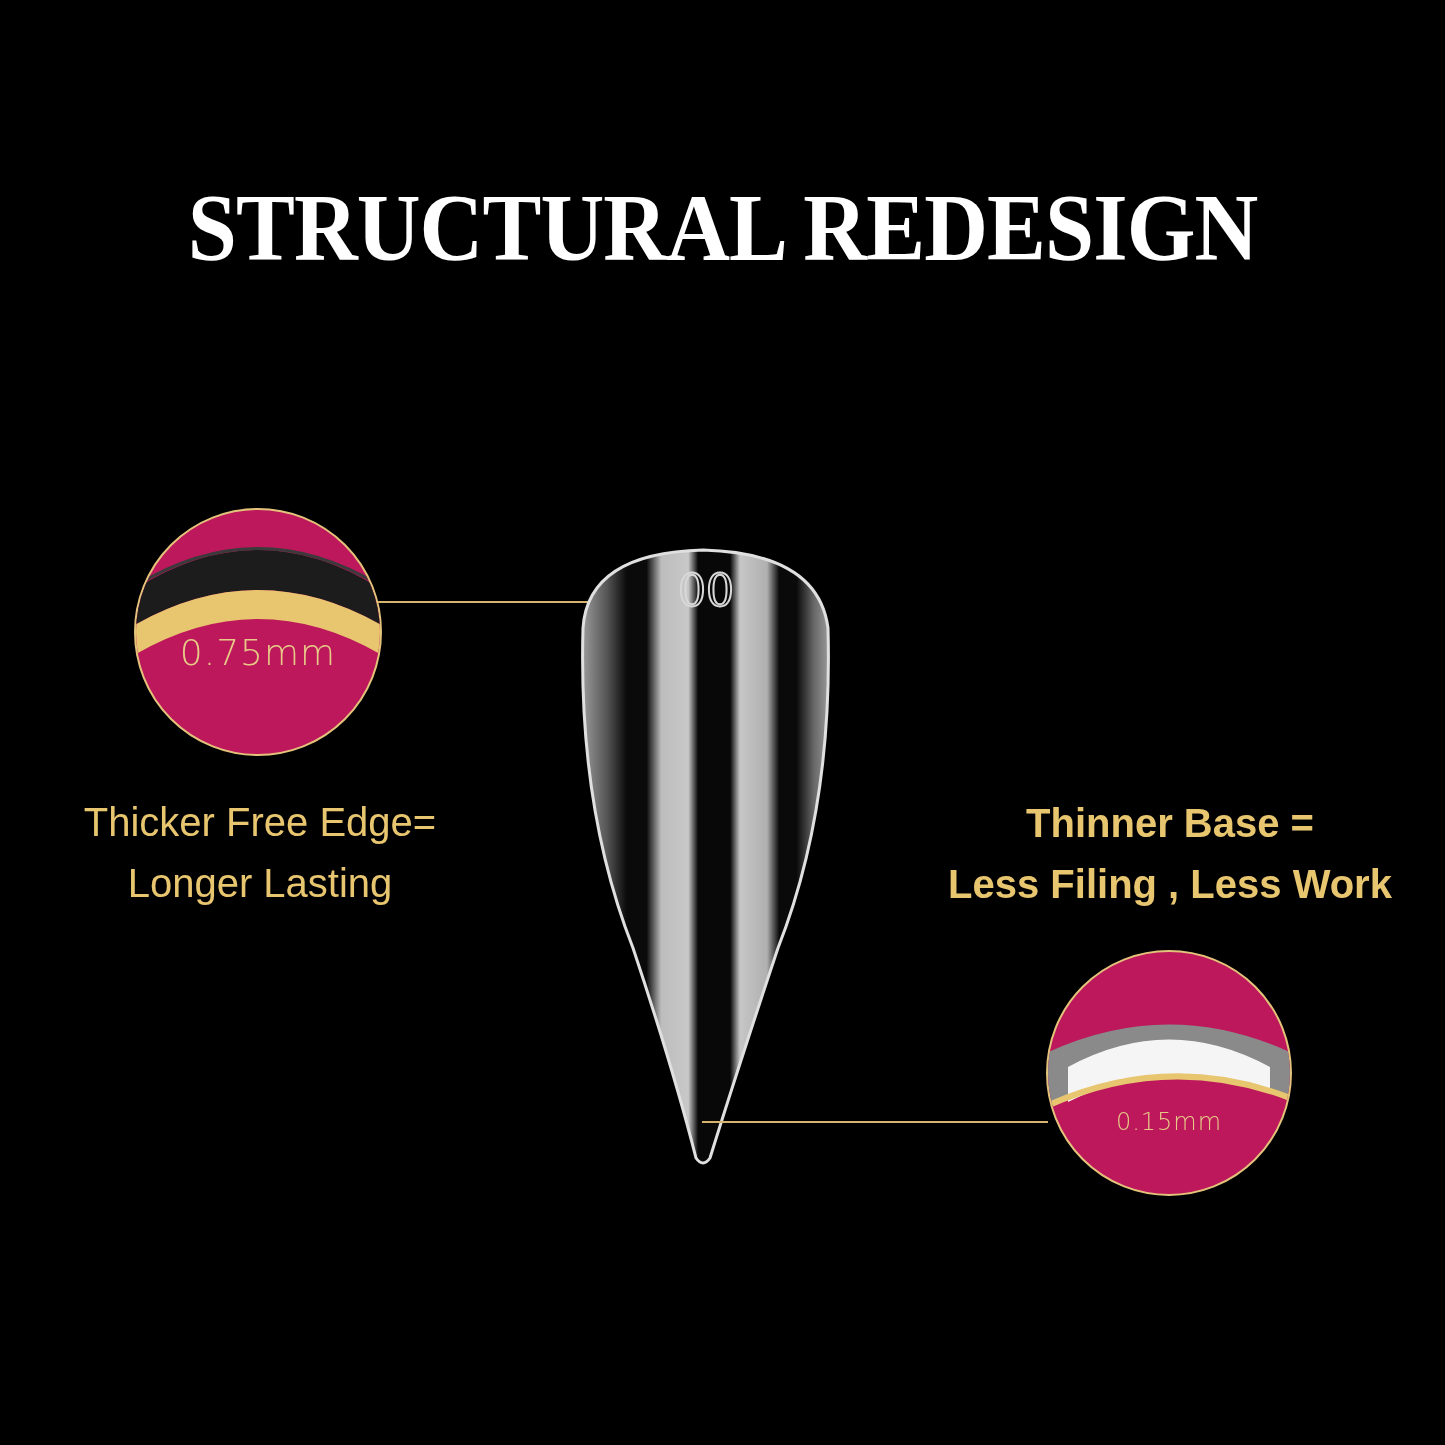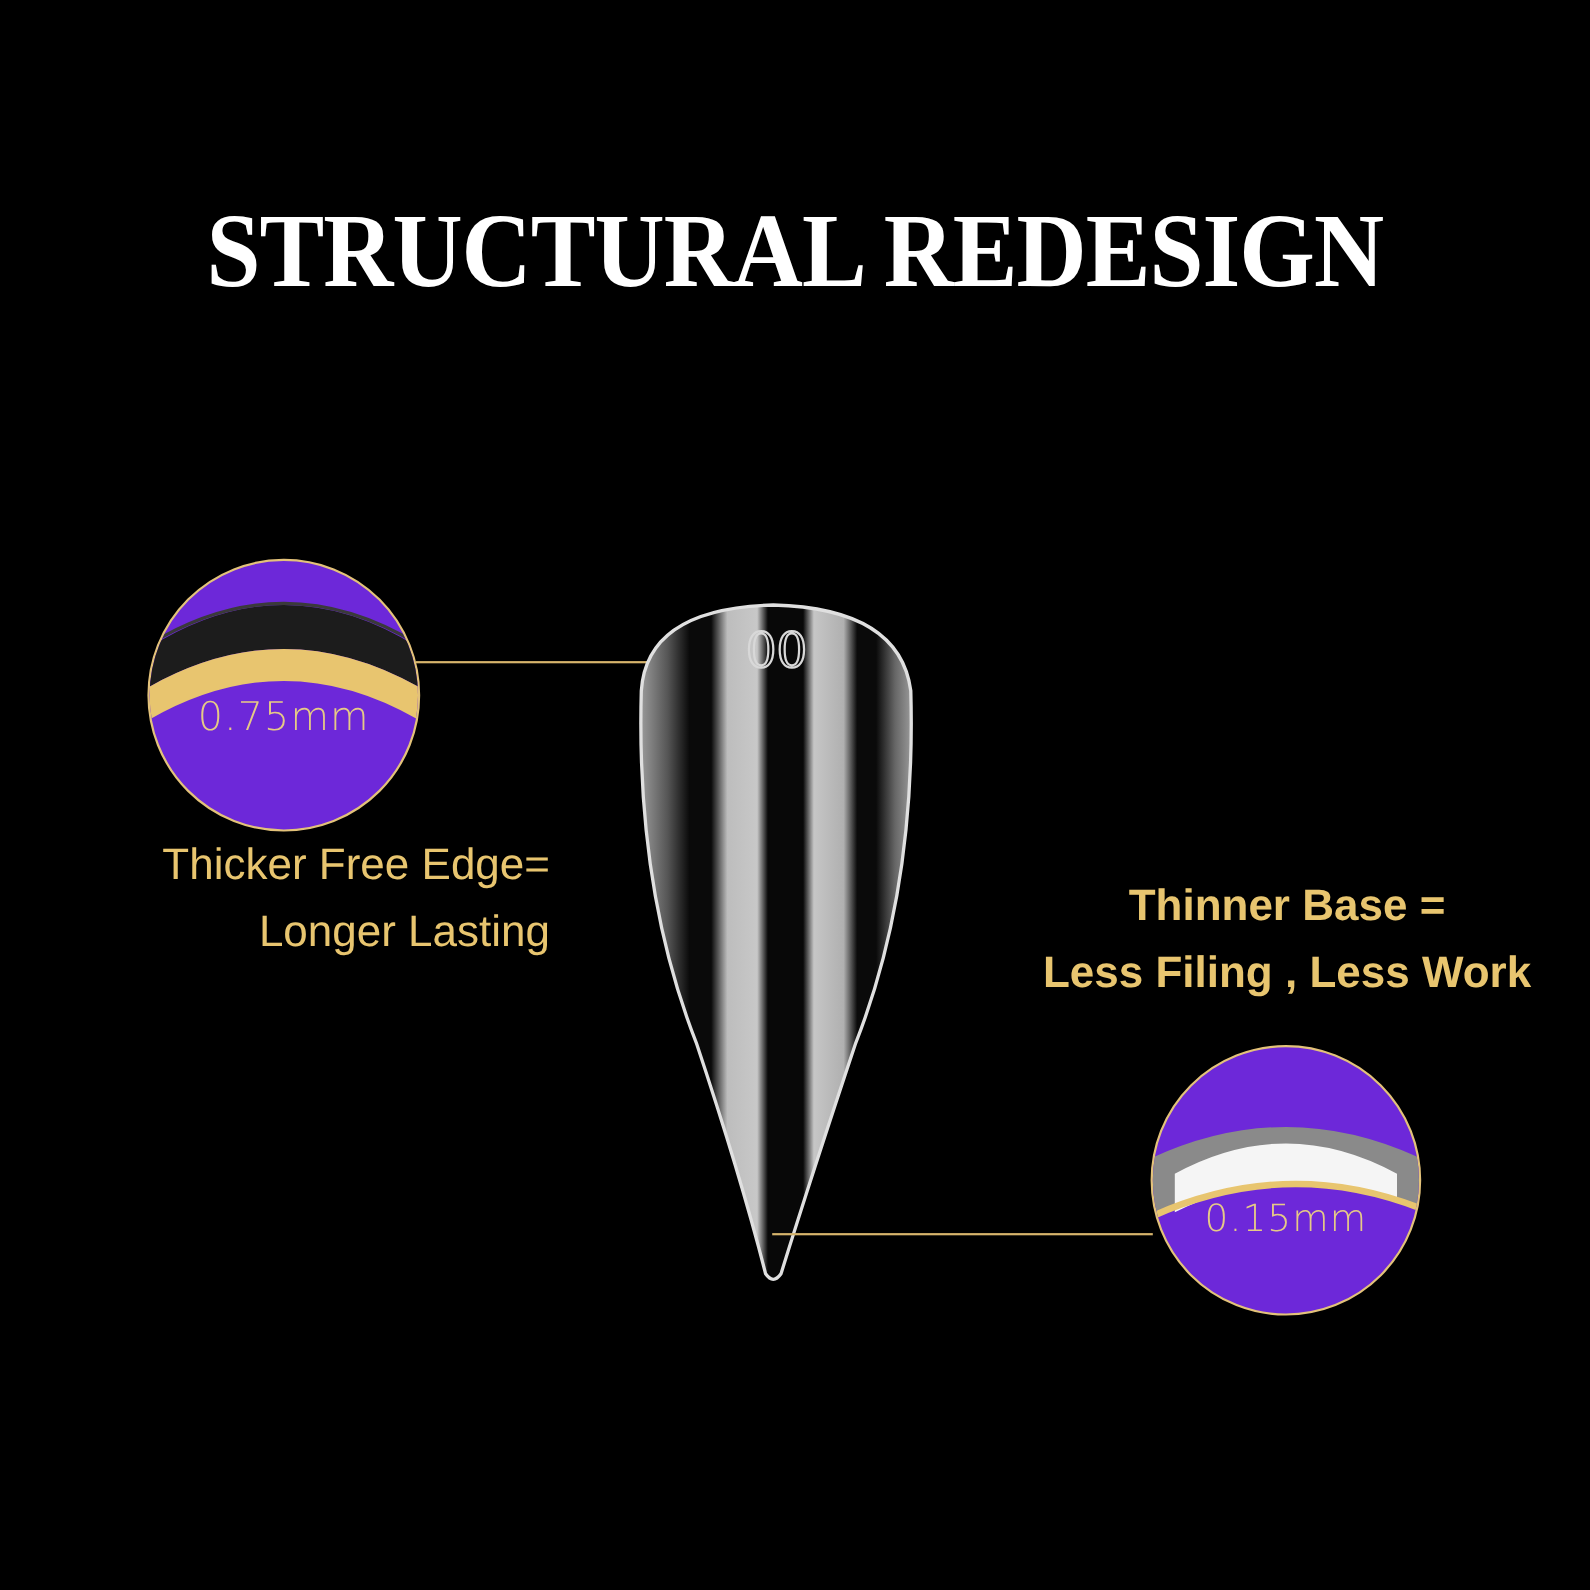--- a/index.html
+++ b/index.html
@@ -4,21 +4,21 @@
 <style>
   html, body { margin:0; padding:0; background:#000; }
   body { width:1445px; height:1445px; position:relative; overflow:hidden; background:#000; }
   .title {
     position:absolute; left:0; top:172px; width:1445px; text-align:center;
     font-family:"Liberation Serif","DejaVu Serif",serif; font-weight:bold;
     font-size:96px; color:#fff; letter-spacing:-1px;
     transform:scaleX(0.92); transform-origin:center;
   }
   .circle {
-    position:absolute; border:2px solid #e3c27a; border-radius:50%; overflow:hidden; background:#6d28d9;
+    position:absolute; border:2px solid #e3c27a; border-radius:50%; overflow:hidden; background:#be185d;
   }
   .circle svg { position:absolute; left:0; top:0; }
   .circle-label {
     position:absolute; width:100%; text-align:center;
     font-family:"DejaVu Sans","Liberation Sans",sans-serif; font-weight:300;
     color:#e6ca86; letter-spacing:1px;
   }
   .connector { position:absolute; height:2px; background:#d6b46c; }
   .caption {
     position:absolute; text-align:center;
@@ -35,21 +35,21 @@
 <div class="circle" style="left:134px; top:508px; width:244px; height:244px;">
   <svg width="244" height="244" viewBox="0 0 244 244">
     <path d="M -10 85 Q 122 -5 254 85 L 254 120 Q 122 40 -10 120 Z" fill="#1c1c1c"></path>
     <path d="M -10 82 Q 122 -5 254 82" stroke="#3a3a3a" stroke-width="3" fill="none"></path>
     <path d="M -10 120 Q 122 40 254 120 L 254 150 Q 122 68 -10 150 Z" fill="#e8c56f"></path>
   </svg>
   <div class="circle-label" style="top:122px; font-size:36px;">0.75mm</div>
 </div>
 <div class="connector" style="left:378px; top:601px; width:274px;"></div>
 
-<div class="caption" style="left:20px; top:756px; width:480px;text-align:right;">
+<div class="caption" style="left:20px; top:792px; width:480px;">
   <div>Thicker Free Edge=</div>
   <div>Longer Lasting</div>
 </div>
 
 <svg class="nail" width="260" height="620" viewBox="0 0 260 620">
   <defs>
     <linearGradient id="g1" x1="0" x2="1" y1="0" y2="0">
       <stop offset="0" stop-color="#9a9a9a"></stop>
       <stop offset="0.1" stop-color="#555"></stop>
       <stop offset="0.18" stop-color="#0a0a0a"></stop>
@@ -69,20 +69,20 @@
   <path d="M 5 80 Q 10 5 125 2 Q 240 5 250 80 Q 255 260 200 400 Q 160 520 132 610 Q 125 620 118 610 Q 95 520 55 400 Q 0 260 5 80 Z" fill="url(#g1)" stroke="#e0e0e0" stroke-width="3"></path>
   <text x="128" y="58" text-anchor="middle" font-family="DejaVu Serif, serif" font-size="44" fill="none" stroke="#d8d8d8" stroke-width="2">00</text>
 </svg>
 
 <div class="circle" style="left:1046px; top:950px; width:242px; height:242px;">
   <svg width="242" height="242" viewBox="0 0 242 242">
     <path d="M -10 105 Q 121 40 252 105 L 252 150 Q 121 95 -10 160 Z" fill="#8a8a8a"></path>
     <path d="M 20 115 Q 121 60 222 115 L 222 140 Q 121 100 20 150 Z" fill="#f5f5f5"></path>
     <path d="M -10 158 Q 121 95 252 150" stroke="#e8c56f" stroke-width="6" fill="none"></path>
   </svg>
-  <div class="circle-label" style="top:136px; font-size:34px;">0.15mm</div>
+  <div class="circle-label" style="top:156px; font-size:24px;">0.15mm</div>
 </div>
 <div class="connector" style="left:702px; top:1121px; width:346px;"></div>
 
 <div class="caption" style="left:910px; top:793px; width:520px;font-weight:bold;">
   <div>Thinner Base =</div>
   <div>Less Filing , Less Work</div>
 </div>
 
 </body></html>

